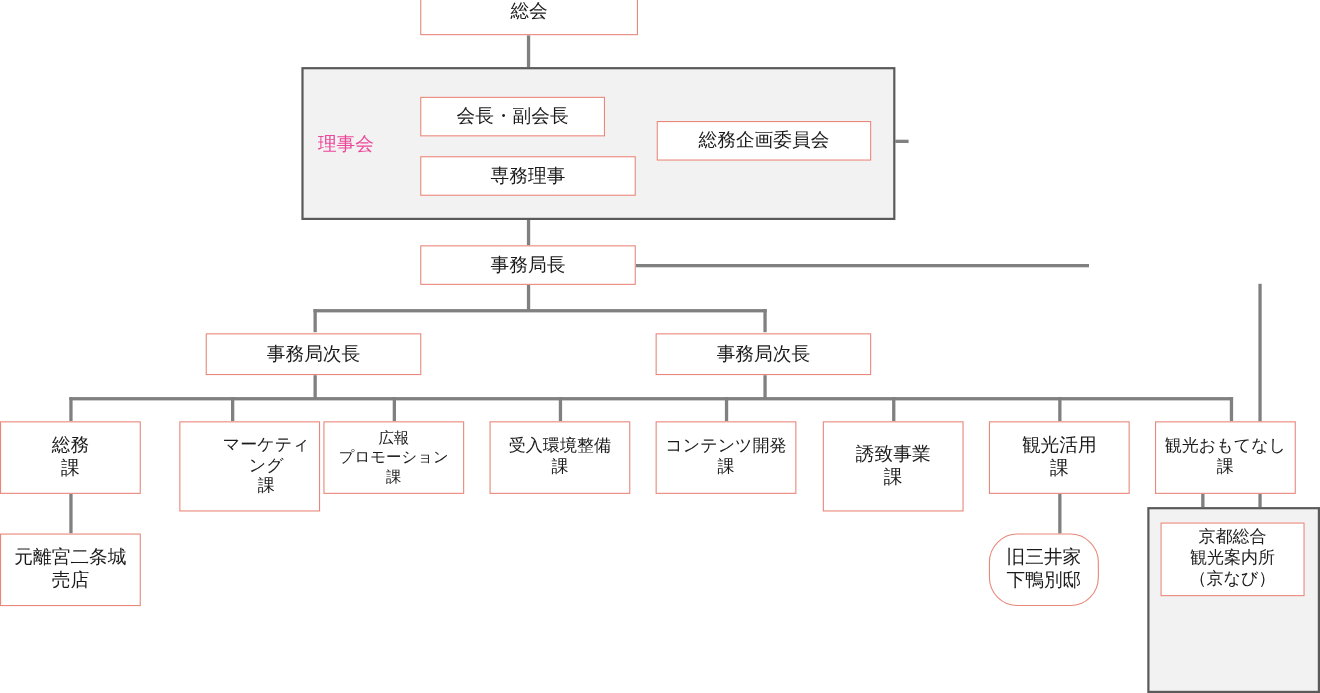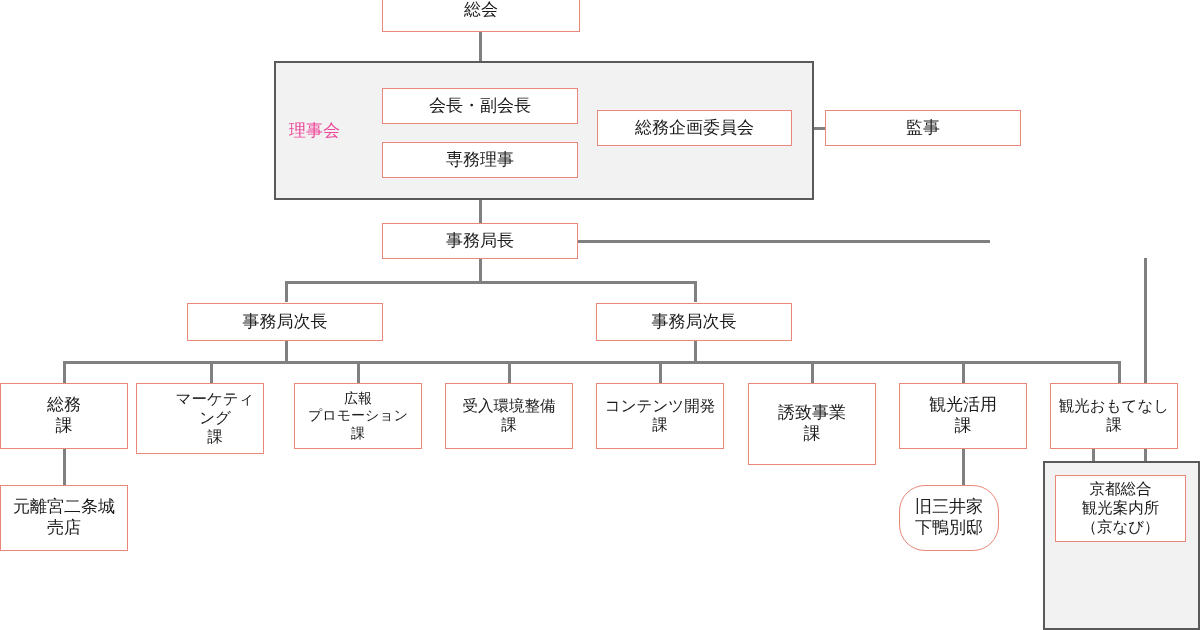--- a/index.html
+++ b/index.html
@@ -104,34 +104,33 @@
   <div class="line v" style="left:962px; top:449px; height:36px;"></div>
   <div class="line v" style="left:1092px; top:449px; height:13px;"></div>
 
   <div class="group-box" style="left:274px; top:61px; width:540px; height:139px;"></div>
   <div class="group-label" style="left:289px; top:120px;">理事会</div>
 
   <div class="group-box" style="left:1043px; top:461px; width:157px; height:169px;"></div>
 
   <div class="node" style="left:382px; top:-12px; width:198px; height:44px;">総会</div>
 
-  <div class="node" style="left:382px; top:88px; width:196px; height:36px;">会長・副会長</div>
+  <div class="node" style="left:382px; top:88px; width:168px; height:36px;">会長・副会長</div>
   <div class="node" style="left:382px; top:142px; width:196px; height:36px;">専務理事</div>
   <div class="node" style="left:597px; top:110px; width:195px; height:36px;text-align:right;">総務企画委員会</div>
 
-  <div class="node" style="left:825px; top:110px; width:196px; height:36px;">監事</div>
 
   <div class="node" style="left:382px; top:223px; width:196px; height:36px;">事務局長</div>
 
   <div class="node" style="left:187px; top:303px; width:196px; height:38px;">事務局次長</div>
   <div class="node" style="left:596px; top:303px; width:196px; height:38px;">事務局次長</div>
 
   <div class="node" style="left:0px; top:383px; width:128px; height:66px;">総務
 課</div>
-  <div class="node tight" style="left:136px; top:383px; width:128px; height:71px;padding-left:32px;">マーケティング
+  <div class="node tight" style="left:163px; top:383px; width:128px; height:82px;padding-left:32px;">マーケティング
 課</div>
   <div class="node small" style="left:294px; top:383px; width:128px; height:66px;">広報
 プロモーション
 課</div>
   <div class="node tight" style="left:445px; top:383px; width:128px; height:66px;">受入環境整備
 課</div>
   <div class="node tight" style="left:596px; top:383px; width:128px; height:66px;">コンテンツ開発
 課</div>
   <div class="node" style="left:748px; top:383px; width:128px; height:82px;">誘致事業
 課</div>

